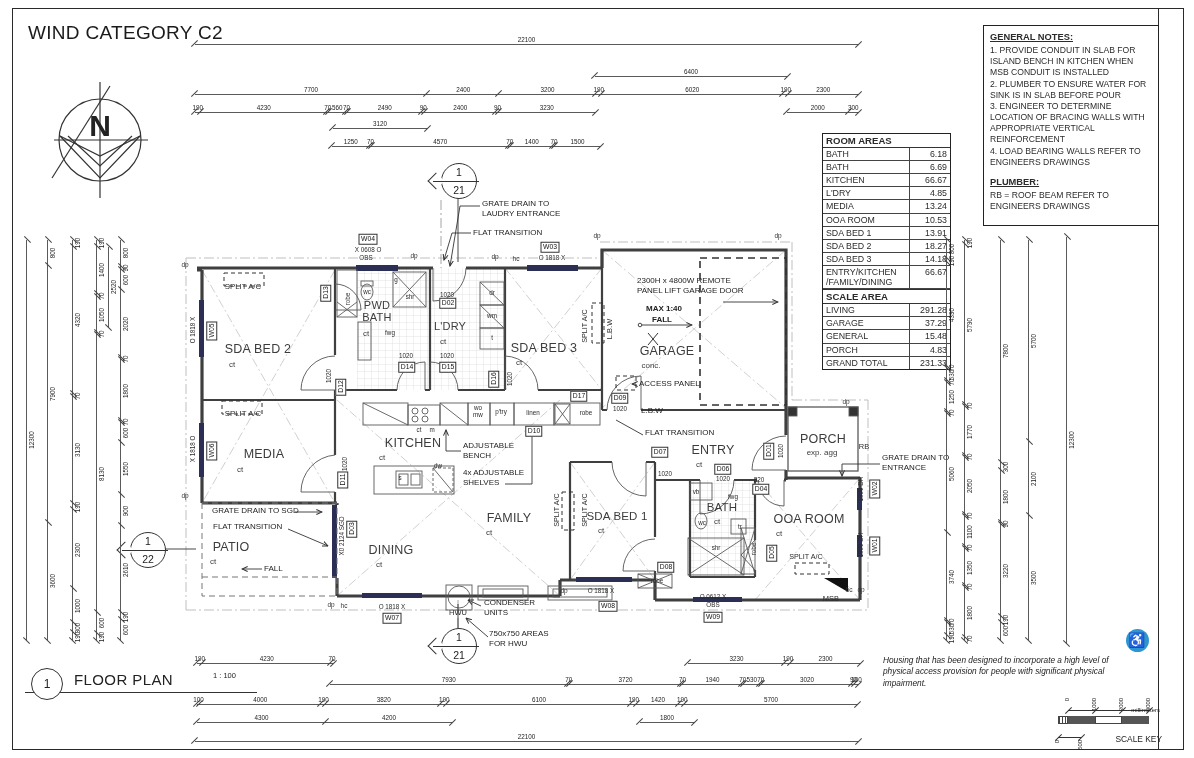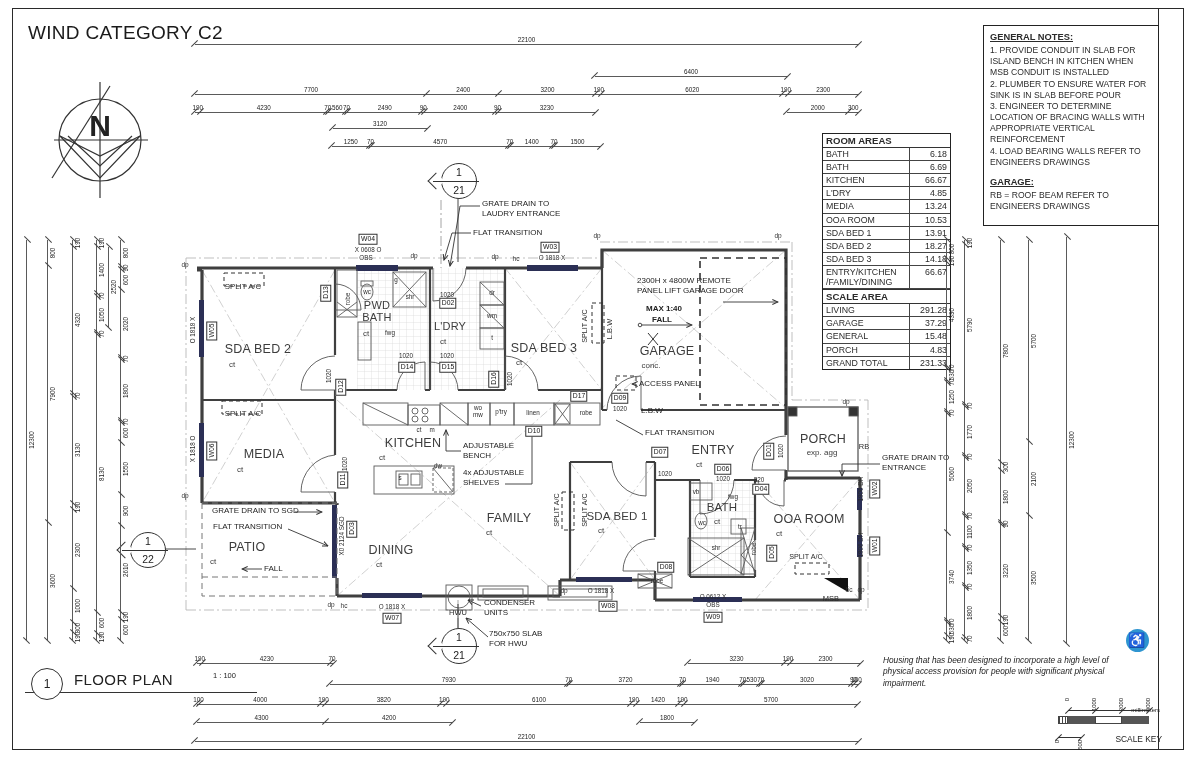--- a/index.html
+++ b/index.html
@@ -107,21 +107,21 @@
     </g>
     <text x="60" y="58" text-anchor="middle" font-size="30" font-weight="bold" fill="#222" font-family="Liberation Sans, sans-serif">N</text>
   </svg>
 
   <div class="notes-box">
     <div class="notes-head">GENERAL NOTES:</div>
     <div class="notes-body">1. PROVIDE CONDUIT IN SLAB FOR ISLAND BENCH IN KITCHEN WHEN MSB CONDUIT IS INSTALLED
 2. PLUMBER TO ENSURE WATER FOR SINK IS IN SLAB BEFORE POUR
 3. ENGINEER TO DETERMINE LOCATION OF BRACING WALLS WITH APPROPRIATE VERTICAL REINFORCEMENT
 4. LOAD BEARING WALLS REFER TO ENGINEERS DRAWINGS</div>
-    <div class="notes-head" style="margin-top:8px;">GARAGE:</div>
+    <div class="notes-head" style="margin-top:8px;">PLUMBER:</div>
     <div class="notes-body">RB = ROOF BEAM REFER TO ENGINEERS DRAWINGS</div>
   </div>
 
   <div class="area-table">
     <div class="at-head">ROOM AREAS</div>
     <div class="at-row">
         <span class="at-name">BATH</span>
         <span class="at-val">6.18</span>
       </div>
     <div class="at-row">
@@ -352,21 +352,21 @@
       <path d="M643,435 L616,420"></path>
       <path d="M636,384 H632" marker-end="url(#ah)"></path>
       <path d="M458,197 V262 M458,628 V604 M147,565 V549 H196"></path>
     </g>
   </svg>
 
   <span class="room" style="left:258px;top:349px;">SDA BED 2</span>
   <span class="fin" style="left:232px;top:364px;">ct</span>
   <span class="room" style="left:264px;top:454px;">MEDIA</span>
   <span class="fin" style="left:240px;top:469px;">ct</span>
-  <span class="room" style="left:247px;top:547px;">PATIO</span>
+  <span class="room" style="left:231px;top:547px;">PATIO</span>
   <span class="fin" style="left:213px;top:561px;">ct</span>
   <span class="room" style="left:377px;top:311px;font-size:11px;">PWD
 BATH</span>
   <span class="fin" style="left:366px;top:333px;">ct</span>
   <span class="room" style="left:450px;top:326px;font-size:11px;">L'DRY</span>
   <span class="fin" style="left:443px;top:341px;">ct</span>
   <span class="room" style="left:544px;top:348px;">SDA BED 3</span>
   <span class="fin" style="left:519px;top:362px;">ct</span>
   <span class="room" style="left:667px;top:351px;">GARAGE</span>
   <span class="fin" style="left:651px;top:365px;">conc.</span>
@@ -402,21 +402,21 @@
   <div class="note" style="left:463px;top:441px;">ADJUSTABLE
 BENCH</div>
   <div class="note" style="left:463px;top:468px;">4x ADJUSTABLE
 SHELVES</div>
   <div class="note" style="left:212px;top:506px;">GRATE DRAIN TO SGD</div>
   <div class="note" style="left:213px;top:522px;">FLAT TRANSITION</div>
   <div class="note" style="left:264px;top:564px;">FALL</div>
   <div class="note" style="left:645px;top:428px;">FLAT TRANSITION</div>
   <div class="note" style="left:484px;top:598px;">CONDENSER
 UNITS</div>
-  <div class="note" style="left:489px;top:629px;">750x750 SLAB
+  <div class="note" style="left:489px;top:629px;">750x750 AREAS
 FOR HWU</div>
   <span class="fix" style="left:458px;top:613px;font-size:7.5px;">HWU</span>
   <span class="fix" style="left:831px;top:599px;font-size:7.5px;">MSB</span>
   <span class="fix" style="left:864px;top:447px;font-size:7.5px;">RB</span>
   <span class="fix" style="left:243px;top:287px;font-size:7.8px;">SPLIT A/C</span>
   <span class="fix" style="left:243px;top:414px;font-size:7.8px;">SPLIT A/C</span>
   <span class="vfix" style="left:584px;top:326px;font-size:7.2px;">SPLIT A/C</span>
   <span class="vfix" style="left:556px;top:510px;font-size:7.2px;">SPLIT A/C</span>
   <span class="vfix" style="left:584px;top:510px;font-size:7.2px;">SPLIT A/C</span>
   <span class="fix" style="left:806px;top:557px;font-size:7.2px;">SPLIT A/C</span>

